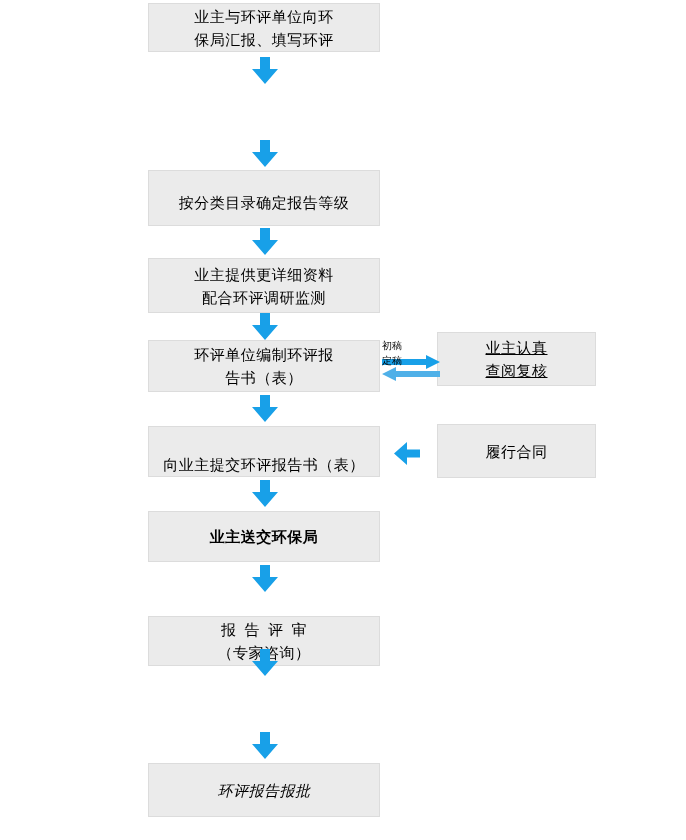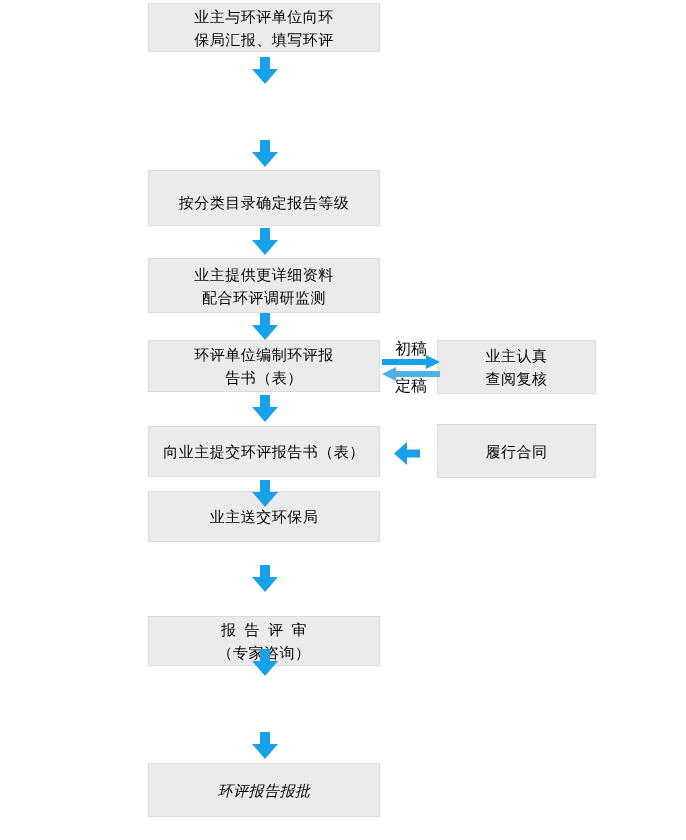--- a/index.html
+++ b/index.html
@@ -28,40 +28,40 @@
     color:var(--text,#000);
     letter-spacing:0.5px;
   }
   .main{left:148px;width:232px;}
   .side{left:437px;width:159px;}
   .s1{top:3px;height:49px;}
   .s2{top:88px;height:50px;}
   .s3{top:170px;height:56px;align-items:center;padding-top:9px;}
   .s4{top:258px;height:55px;}
   .s5{top:340px;height:52px;}
-  .s6{top:426px;height:51px;}
-  .s7{top:491px;height:51px;}
+  .s6{top:426px;height:51px;align-items:flex-end;}
+  .s7{top:511px;height:51px;font-weight:bold;}
   .s8{top:596px;height:50px;margin-top:20px;}
   .s9{top:679px;height:50px;}
   .s10{top:763px;height:54px;font-style:italic;}
-  .sideA{top:340px;height:54px;}
+  .sideA{top:332px;height:54px;text-decoration:underline;}
   .sideB{top:424px;height:54px;align-items:center;}
   .arrow{position:absolute;display:block;}
   .av{left:252px;}
   .av1{top:57px;}  .av2{top:140px;} .av3{top:228px;}
   .av4{top:313px;} .av5{top:395px;} .av6{top:480px;}
   .av7{top:565px;} .av8{top:649px;} .av9{top:732px;}
   .ah{left:394px;top:442px;}
   .aex{left:382px;top:355px;}
   .exlabel{
     position:absolute;left:382px;width:58px;
-    text-align:center;font-size:16px;color:var(--text,#000);
+    text-align:left;font-size:10px;color:var(--text,#000);
   }
   .exlabel.top{top:339px;}
-  .exlabel.bottom{top:376px;}
+  .exlabel.bottom{top:354px;}
 </style>
 </head>
 <body>
 
 <div class="page">
 
   <div class="box main s1">
     <span class="lbl">业主与环评单位向环
 保局汇报、填写环评</span>
   </div>

